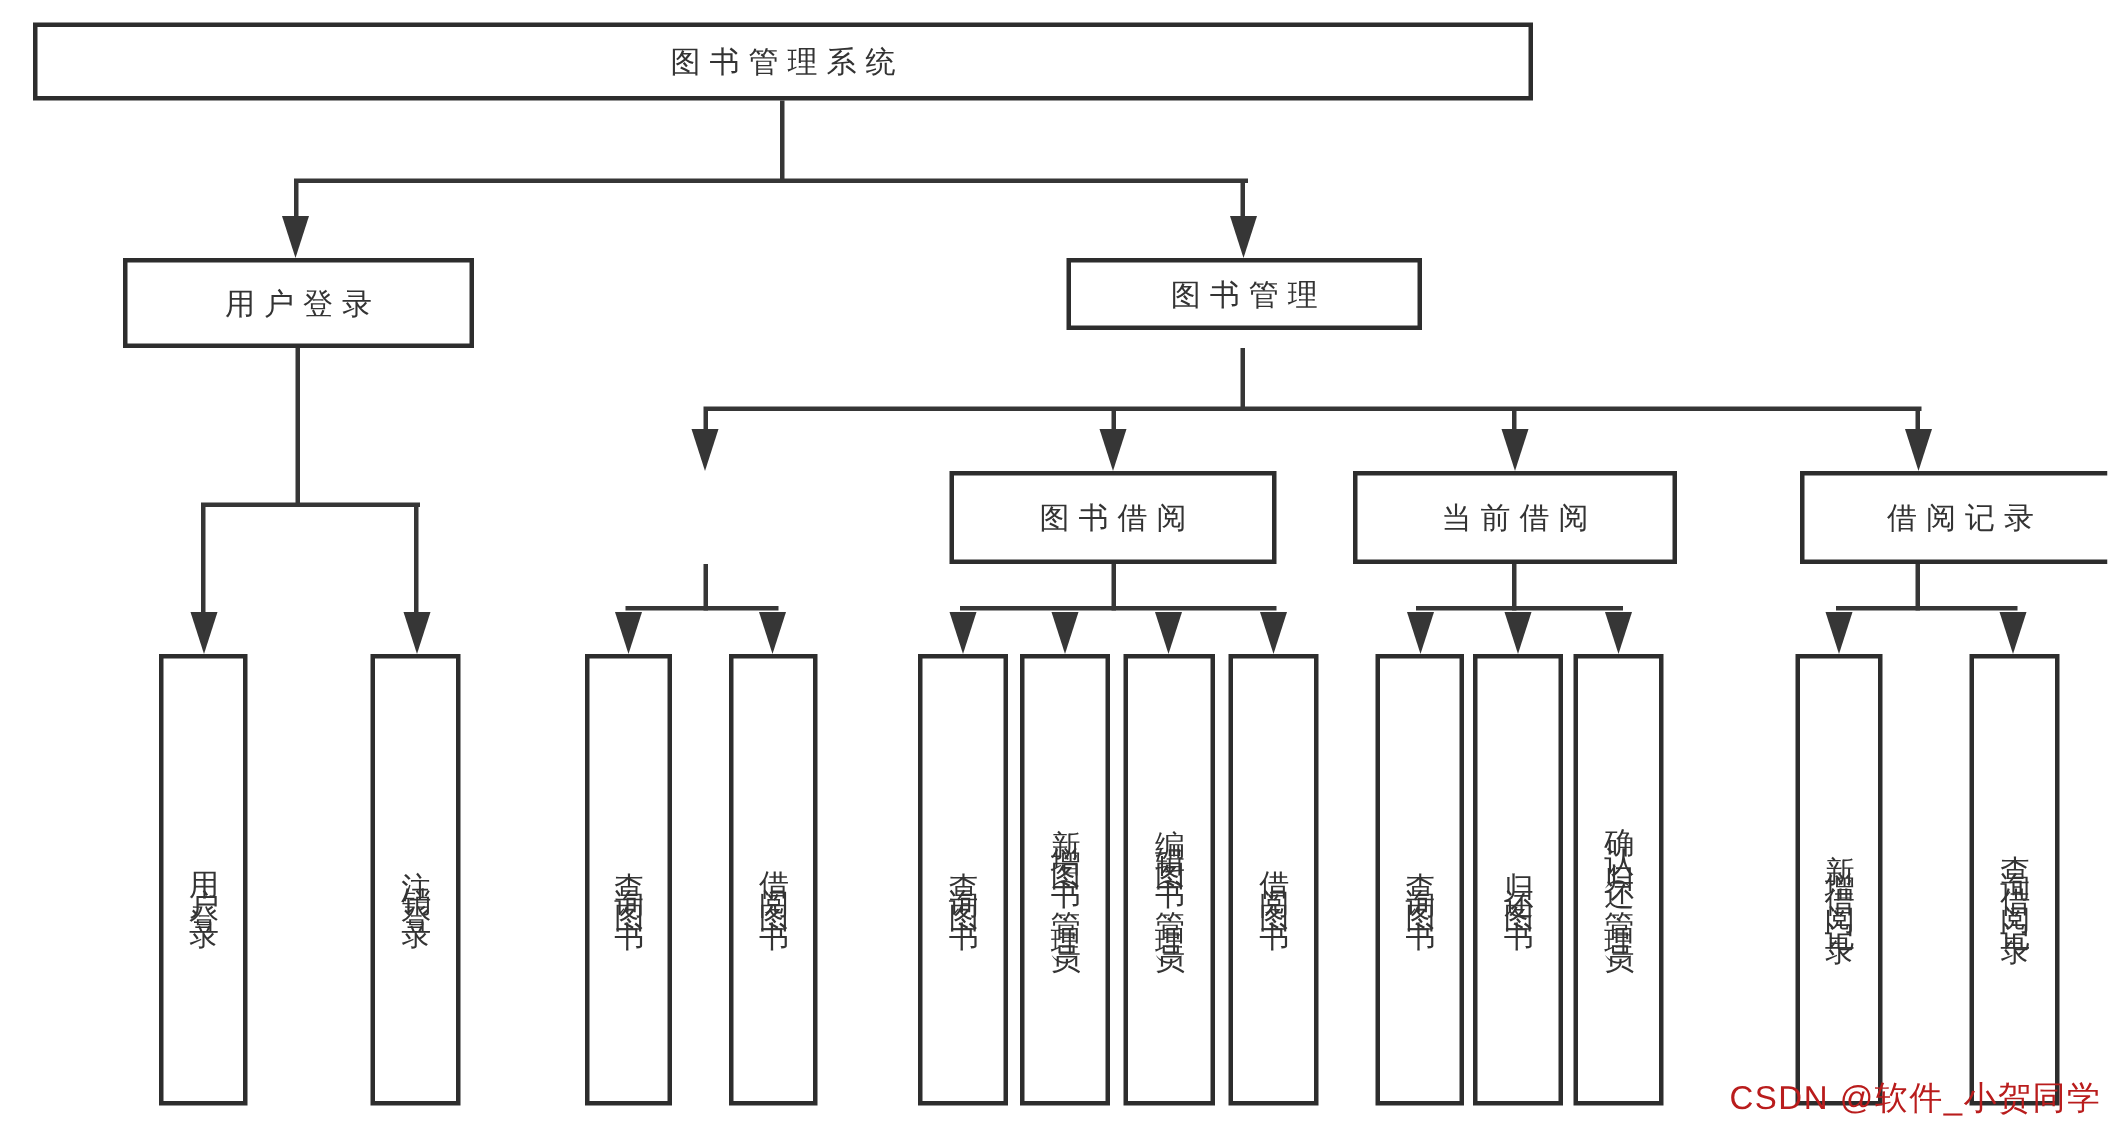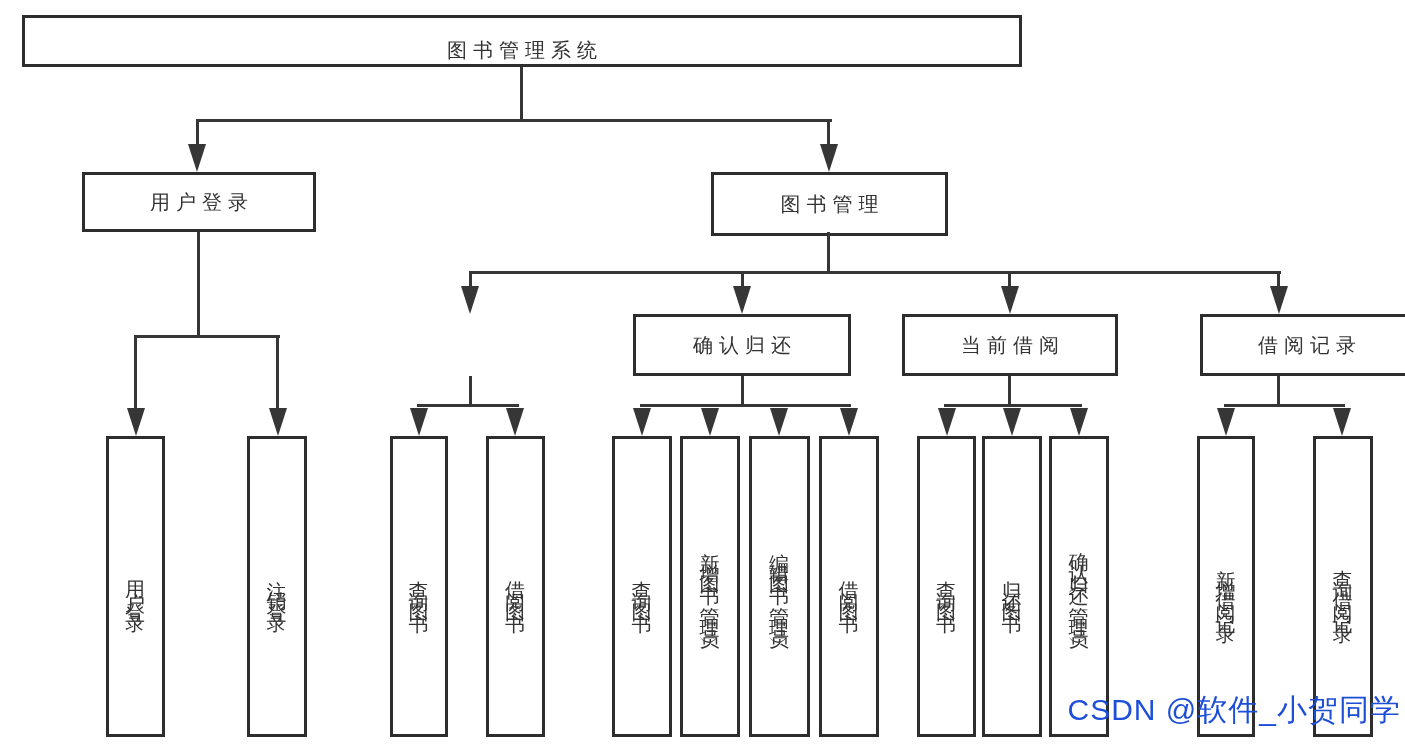--- a/index.html
+++ b/index.html
@@ -49,48 +49,48 @@
   .arrow {
     position:absolute;
     width:0; height:0;
     border-left:9px solid transparent;
     border-right:9px solid transparent;
     border-top:28px solid #363636;
   }
   .watermark {
     position:absolute;
     right:4px;
-    bottom:16px;
-    font-size:30px;
+    bottom:0px;
+    font-size:22px;
     letter-spacing:1px;
-    color:#1d4ed8;
+    color:#b91c1c;
     z-index:10;
     white-space:nowrap;
   }
 </style>
 </head>
 <body>
 
 <div id="canvas">
 
-  <div class="box" style="left:22px; top:15px; width:1000px; height:52px;align-items:flex-end;">
+  <div class="box" style="left:22px; top:15px; width:1000px; height:52px;">
     <span>图书管理系统</span>
   </div>
 
   <div class="vline" style="left:520px; top:67px; width:3px; height:54px;"></div>
   <div class="hline" style="left:196px; top:119px; width:636px; height:3px;"></div>
   <div class="vline" style="left:196px; top:121px; width:3px; height:25px;"></div>
   <div class="arrow" style="left:188px; top:144px;"></div>
   <div class="vline" style="left:827px; top:121px; width:3px; height:25px;"></div>
   <div class="arrow" style="left:820px; top:144px;"></div>
 
   <div class="box" style="left:82px; top:172px; width:234px; height:60px;">
     <span>用户登录</span>
   </div>
-  <div class="box" style="left:711px; top:172px; width:237px; height:64px;">
+  <div class="box" style="left:711px; top:172px; width:237px; height:48px;">
     <span>图书管理</span>
   </div>
 
   <div class="vline" style="left:197px; top:232px; width:3px; height:106px;"></div>
   <div class="hline" style="left:134px; top:335px; width:146px; height:3px;"></div>
   <div class="vline" style="left:134px; top:338px; width:3px; height:72px;"></div>
   <div class="arrow" style="left:127px; top:408px;"></div>
   <div class="vline" style="left:276px; top:338px; width:3px; height:72px;"></div>
   <div class="arrow" style="left:269px; top:408px;"></div>
 
@@ -99,21 +99,21 @@
   <div class="vline" style="left:469px; top:274px; width:3px; height:14px;"></div>
   <div class="arrow" style="left:461px; top:286px;"></div>
   <div class="vline" style="left:741px; top:274px; width:3px; height:14px;"></div>
   <div class="arrow" style="left:733px; top:286px;"></div>
   <div class="vline" style="left:1008px; top:274px; width:3px; height:14px;"></div>
   <div class="arrow" style="left:1001px; top:286px;"></div>
   <div class="vline" style="left:1277px; top:274px; width:3px; height:14px;"></div>
   <div class="arrow" style="left:1270px; top:286px;"></div>
 
   <div class="box" style="left:633px; top:314px; width:218px; height:62px;">
-    <span>确认归还</span>
+    <span>图书借阅</span>
   </div>
   <div class="box" style="left:902px; top:314px; width:216px; height:62px;">
     <span>当前借阅</span>
   </div>
   <div class="box" style="left:1172px; top:314px; width:214px; height:62px;margin-left:28px;">
     <span>借阅记录</span>
   </div>
 
   <div class="vline" style="left:469px; top:376px; width:3px; height:31px;"></div>
   <div class="hline" style="left:417px; top:404px; width:102px; height:3px;"></div>

